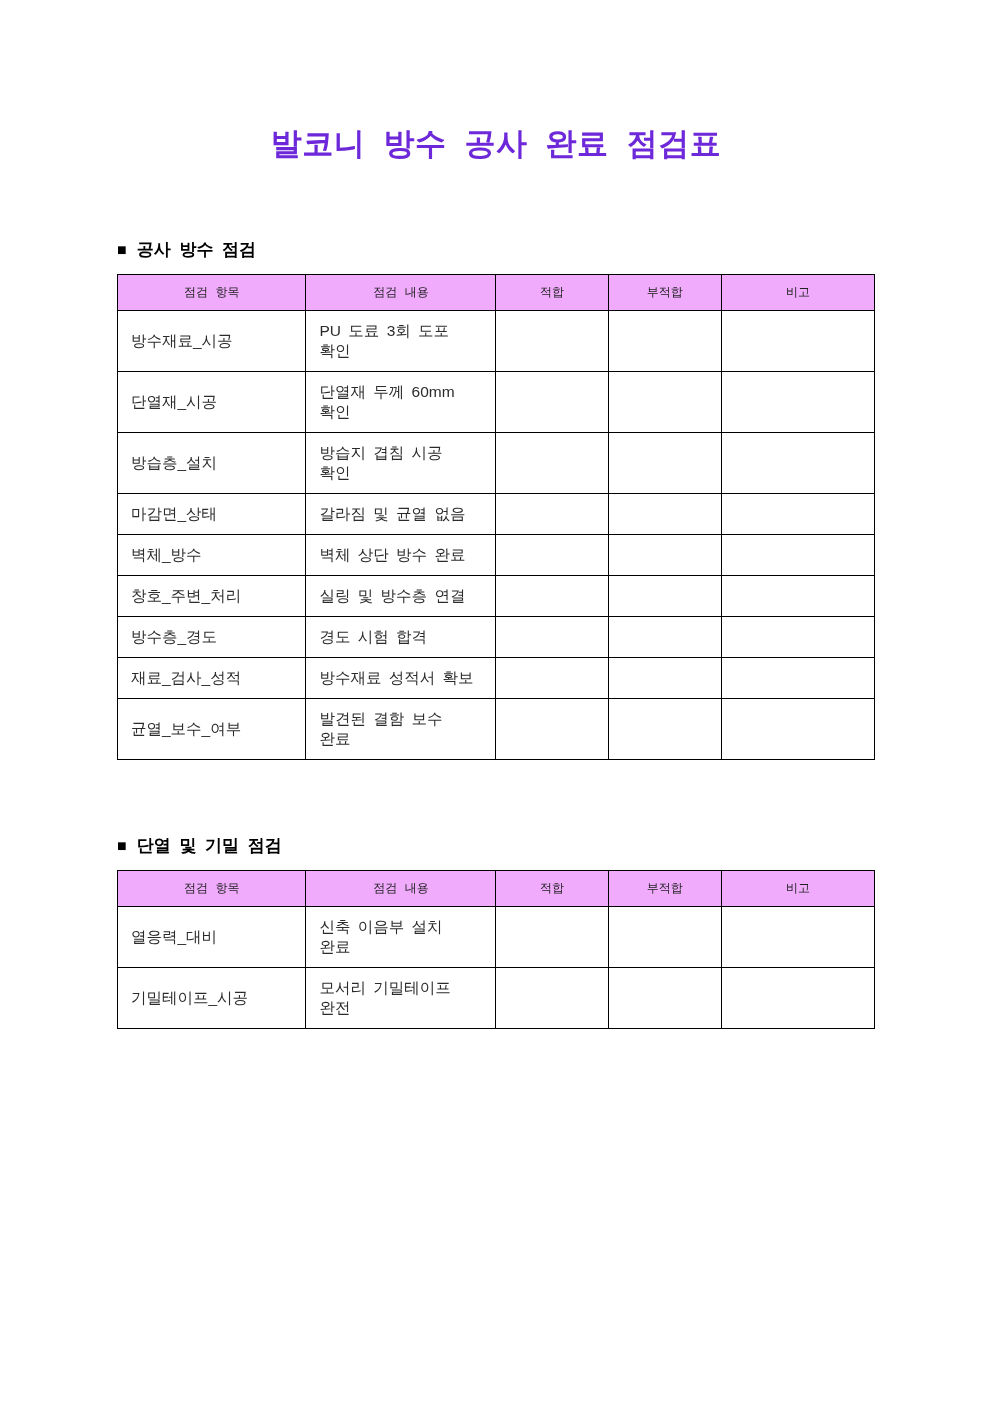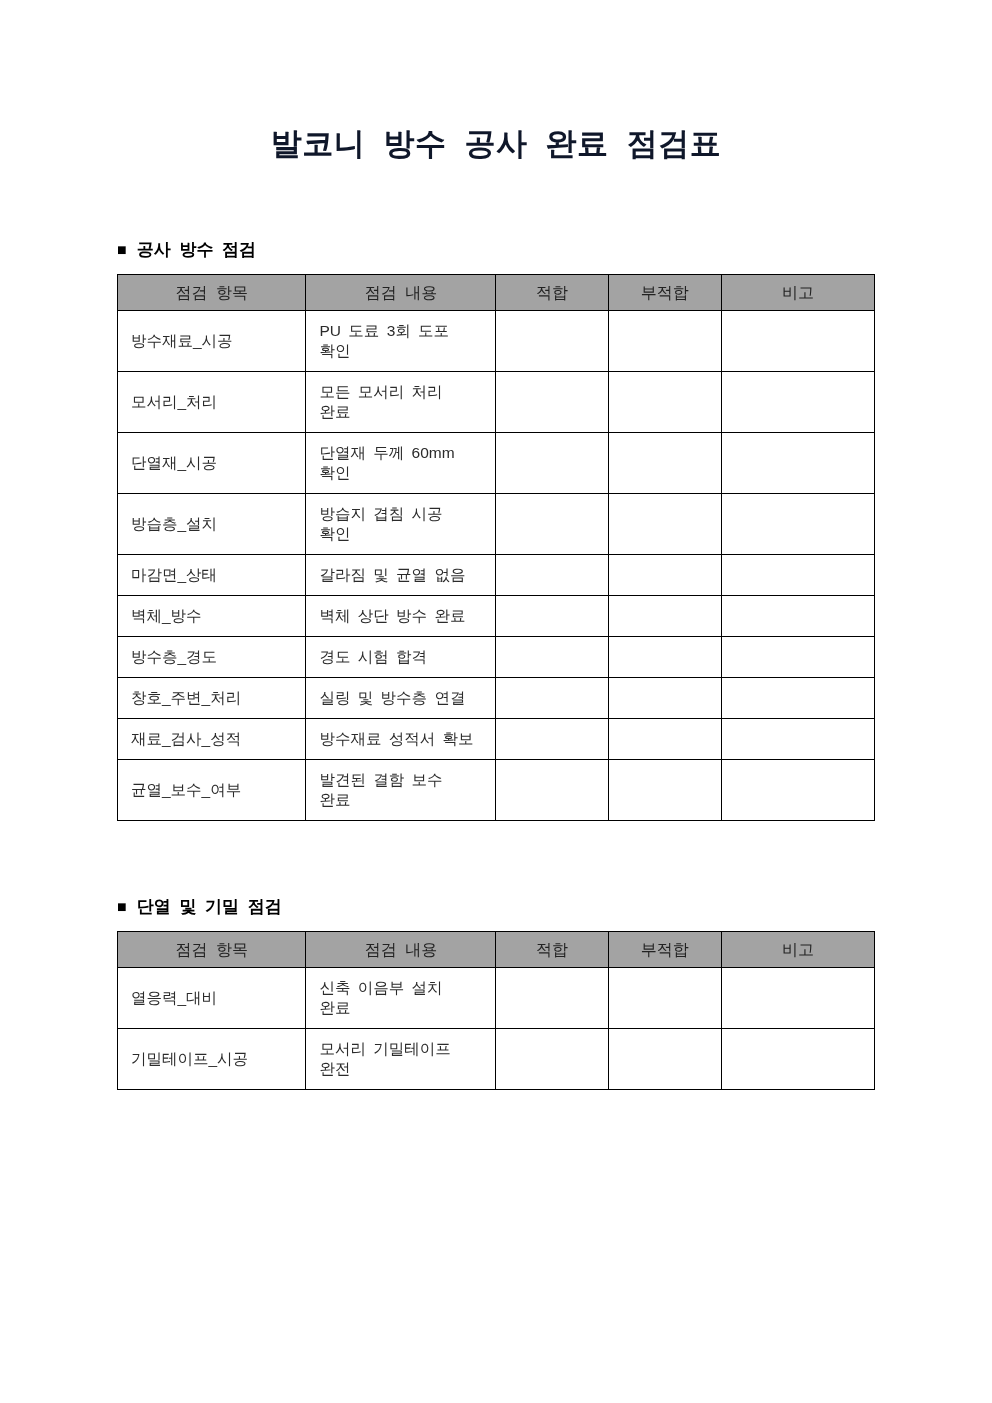--- a/index.html
+++ b/index.html
@@ -20,21 +20,21 @@
     width: 758px;
     margin-left: 117px;
   }
   .doc-title {
     margin: 0;
     padding-top: 124px;
     text-align: center;
     font-size: 31px;
     line-height: 40px;
     font-weight: bold;
-    color: #0f172a;
+    color: #6d28d9;
     letter-spacing: 0.5px;
     word-spacing: 9px;
   }
   .section-heading {
     margin: 75px 0 0 0;
     font-size: 17px;
     line-height: 22px;
     font-weight: bold;
     color: #000000;
     word-spacing: 4px;
@@ -56,22 +56,22 @@
   table.checklist col.c-content { width: 25.1%; }
   table.checklist col.c-pass    { width: 14.8%; }
   table.checklist col.c-fail    { width: 15.0%; }
   table.checklist col.c-note    { width: 20.2%; }
   table.checklist th,
   table.checklist td {
     border: 1.6px solid #000000;
     font-weight: normal;
   }
   table.checklist th {
-    background: #a3a3a3;
-    font-size: 16px;
+    background: #f0abfc;
+    font-size: 12px;
     line-height: 19px;
     padding: 8px 4px;
     text-align: center;
     color: #222222;
     word-spacing: 4px;
   }
   table.checklist td {
     font-size: 15.5px;
     line-height: 20px;
     padding: 10px 13px;
@@ -116,28 +116,20 @@
             <tbody>
               <tr>
                 <td class="item-cell">방수재료_시공</td>
                 <td class="content-cell">PU 도료 3회 도포
 확인</td>
                 <td class="pass-cell"></td>
                 <td class="fail-cell"></td>
                 <td class="note-cell"></td>
               </tr>
               <tr>
-                <td class="item-cell">모서리_처리</td>
-                <td class="content-cell">모든 모서리 처리
-완료</td>
-                <td class="pass-cell"></td>
-                <td class="fail-cell"></td>
-                <td class="note-cell"></td>
-              </tr>
-              <tr>
                 <td class="item-cell">단열재_시공</td>
                 <td class="content-cell">단열재 두께 60mm
 확인</td>
                 <td class="pass-cell"></td>
                 <td class="fail-cell"></td>
                 <td class="note-cell"></td>
               </tr>
               <tr>
                 <td class="item-cell">방습층_설치</td>
                 <td class="content-cell">방습지 겹침 시공
@@ -154,29 +146,29 @@
                 <td class="note-cell"></td>
               </tr>
               <tr>
                 <td class="item-cell">벽체_방수</td>
                 <td class="content-cell">벽체 상단 방수 완료</td>
                 <td class="pass-cell"></td>
                 <td class="fail-cell"></td>
                 <td class="note-cell"></td>
               </tr>
               <tr>
+                <td class="item-cell">창호_주변_처리</td>
+                <td class="content-cell">실링 및 방수층 연결</td>
+                <td class="pass-cell"></td>
+                <td class="fail-cell"></td>
+                <td class="note-cell"></td>
+              </tr>
+              <tr>
                 <td class="item-cell">방수층_경도</td>
                 <td class="content-cell">경도 시험 합격</td>
-                <td class="pass-cell"></td>
-                <td class="fail-cell"></td>
-                <td class="note-cell"></td>
-              </tr>
-              <tr>
-                <td class="item-cell">창호_주변_처리</td>
-                <td class="content-cell">실링 및 방수층 연결</td>
                 <td class="pass-cell"></td>
                 <td class="fail-cell"></td>
                 <td class="note-cell"></td>
               </tr>
               <tr>
                 <td class="item-cell">재료_검사_성적</td>
                 <td class="content-cell">방수재료 성적서 확보</td>
                 <td class="pass-cell"></td>
                 <td class="fail-cell"></td>
                 <td class="note-cell"></td>

